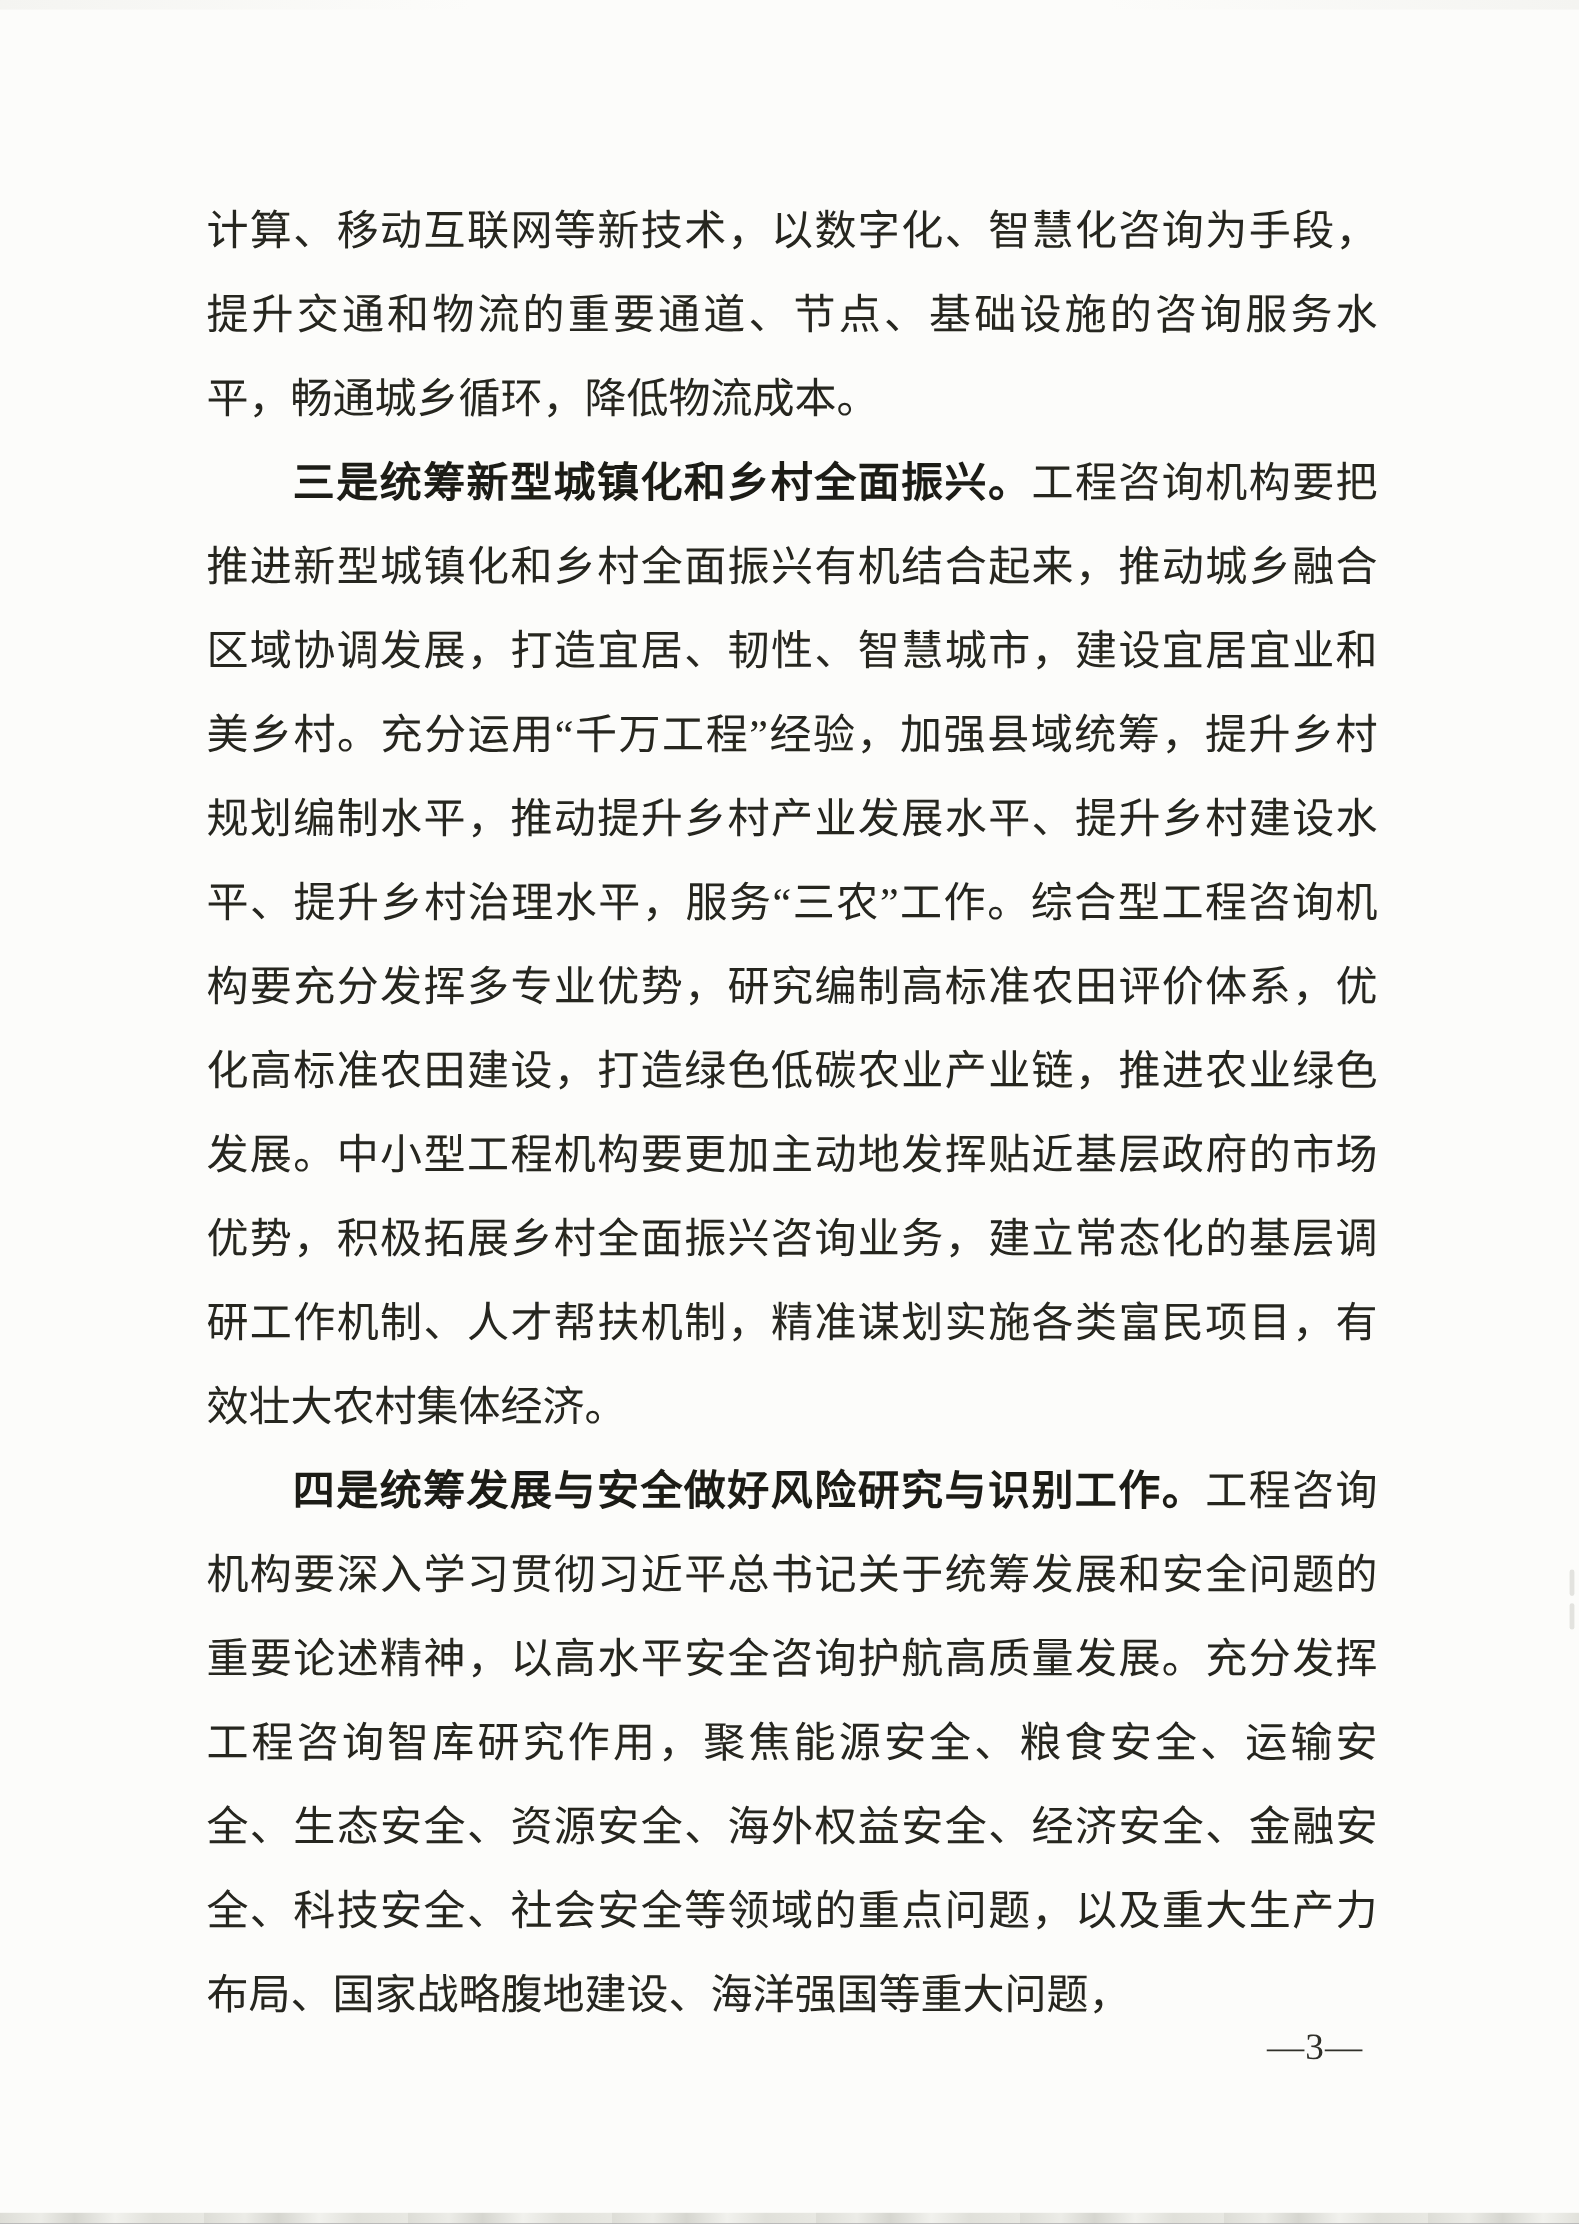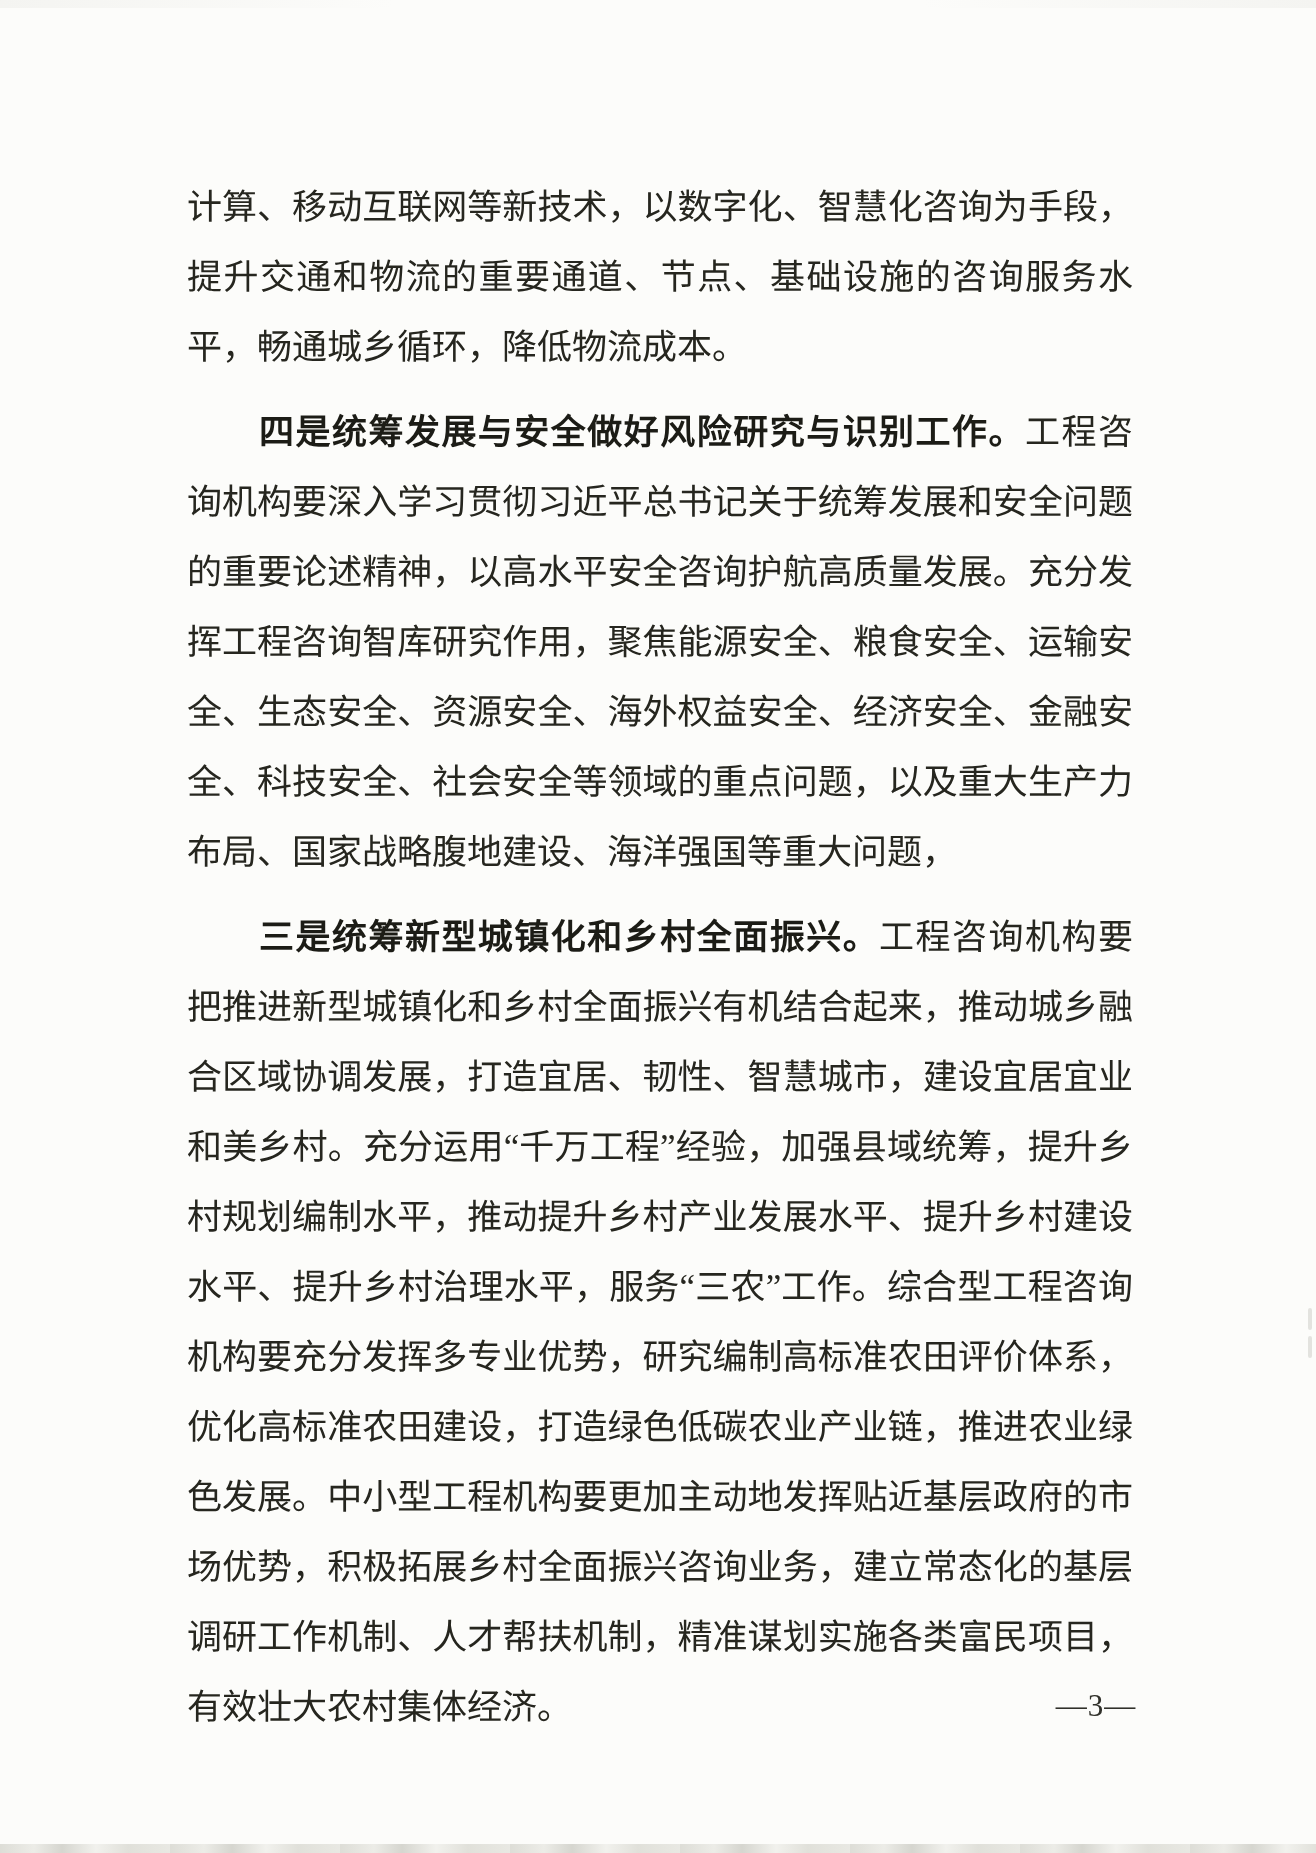--- a/index.html
+++ b/index.html
@@ -28,21 +28,21 @@
     left: 172px;
     top: 158px;
     width: 976px;
     color: #26261f;
     font-size: 35px;
     line-height: 70px;
     text-align: justify;
     text-justify: inter-ideograph;
   }
   .para {
-    margin: 15px;
+    margin: 0;
     padding: 0;
   }
   .para.indent {
     text-indent: 72px;
   }
   .seg.bold {
     font-weight: 700;
     color: #1c1c16;
   }
   .page-number {
@@ -78,20 +78,20 @@
       #d7d7cf 128px, #e2e2db 170px
     );
   }
 </style>
 </head>
 <body>
 
 <div class="page">
   <div class="text-body" id="text-body">
       <p class="para"><span class="seg">计算、移动互联网等新技术，以数字化、智慧化咨询为手段，提升交通和物流的重要通道、节点、基础设施的咨询服务水平，畅通城乡循环，降低物流成本。</span></p>
+      <p class="para indent"><span class="seg bold">三是统筹新型城镇化和乡村全面振兴。</span><span class="seg">工程咨询机构要把推进新型城镇化和乡村全面振兴有机结合起来，推动城乡融合区域协调发展，打造宜居、韧性、智慧城市，建设宜居宜业和美乡村。充分运用“千万工程”经验，加强县域统筹，提升乡村规划编制水平，推动提升乡村产业发展水平、提升乡村建设水平、提升乡村治理水平，服务“三农”工作。综合型工程咨询机构要充分发挥多专业优势，研究编制高标准农田评价体系，优化高标准农田建设，打造绿色低碳农业产业链，推进农业绿色发展。中小型工程机构要更加主动地发挥贴近基层政府的市场优势，积极拓展乡村全面振兴咨询业务，建立常态化的基层调研工作机制、人才帮扶机制，精准谋划实施各类富民项目，有效壮大农村集体经济。</span></p>
       <p class="para indent"><span class="seg bold">四是统筹发展与安全做好风险研究与识别工作。</span><span class="seg">工程咨询机构要深入学习贯彻习近平总书记关于统筹发展和安全问题的重要论述精神，以高水平安全咨询护航高质量发展。充分发挥工程咨询智库研究作用，聚焦能源安全、粮食安全、运输安全、生态安全、资源安全、海外权益安全、经济安全、金融安全、科技安全、社会安全等领域的重点问题，以及重大生产力布局、国家战略腹地建设、海洋强国等重大问题，</span></p>
-      <p class="para indent"><span class="seg bold">三是统筹新型城镇化和乡村全面振兴。</span><span class="seg">工程咨询机构要把推进新型城镇化和乡村全面振兴有机结合起来，推动城乡融合区域协调发展，打造宜居、韧性、智慧城市，建设宜居宜业和美乡村。充分运用“千万工程”经验，加强县域统筹，提升乡村规划编制水平，推动提升乡村产业发展水平、提升乡村建设水平、提升乡村治理水平，服务“三农”工作。综合型工程咨询机构要充分发挥多专业优势，研究编制高标准农田评价体系，优化高标准农田建设，打造绿色低碳农业产业链，推进农业绿色发展。中小型工程机构要更加主动地发挥贴近基层政府的市场优势，积极拓展乡村全面振兴咨询业务，建立常态化的基层调研工作机制、人才帮扶机制，精准谋划实施各类富民项目，有效壮大农村集体经济。</span></p>
     </div>
   <div class="page-number">—3—</div>
   <div class="edge-tick tick1"></div>
   <div class="edge-tick tick2"></div>
   <div class="bottom-scan-edge"></div>
 </div>
 
 </body></html>

